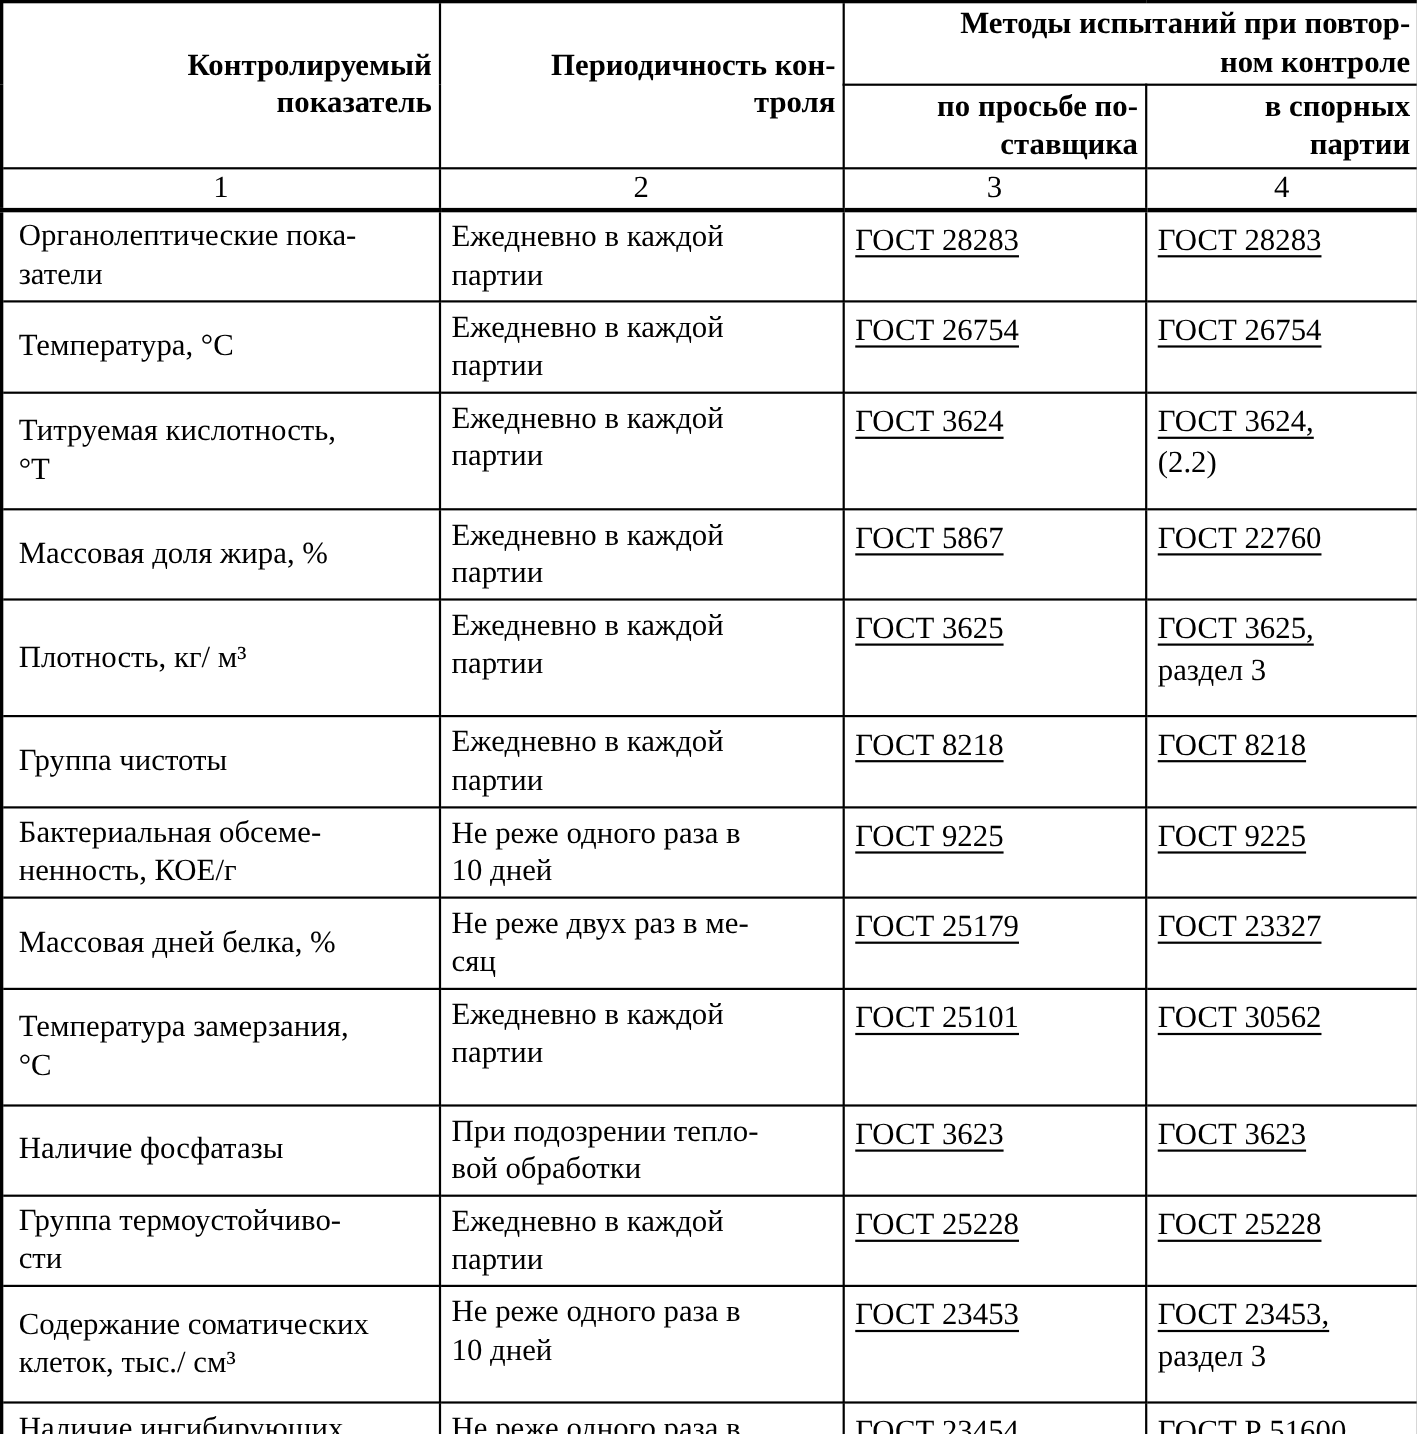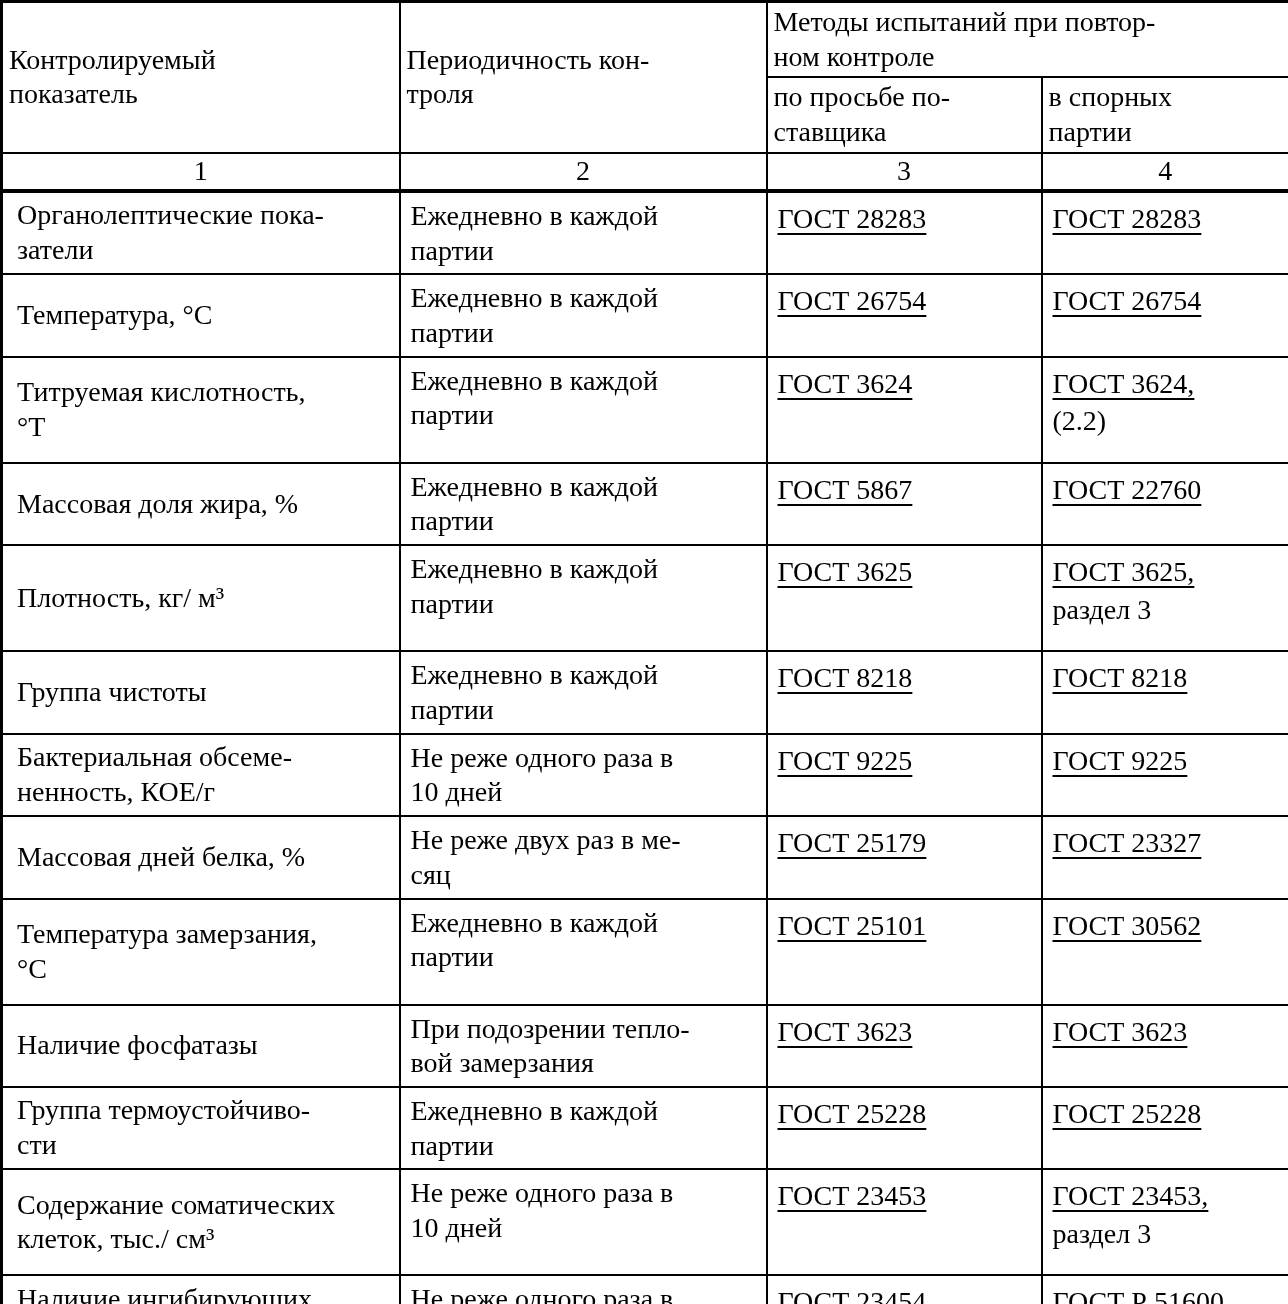--- a/index.html
+++ b/index.html
@@ -20,22 +20,22 @@
     line-height: 1.24;
     color: #000000;
     border: 3px solid #000000;
   }
   table.gost-table th,
   table.gost-table td {
     border: 2px solid #000000;
     box-sizing: border-box;
   }
   table.gost-table th {
-    font-weight: normal;
-    text-align: left;
+    font-weight: bold;
+    text-align: right;
     vertical-align: middle;
     white-space: pre-line;
     padding: 2px 6px;
   }
   thead tr.hdr-top th.group { height: 74px; }
   thead tr.hdr-sub th { height: 72px; }
   tr.num-row td {
     text-align: center;
     height: 38px;
     padding: 0;
@@ -169,21 +169,21 @@
           <td class="col-name">Температура замерзания,
 °С</td>
           <td class="col-period">Ежедневно в каждой
 партии</td>
           <td class="gost"><span class="u">ГОСТ 25101</span></td>
           <td class="gost"><span class="u">ГОСТ 30562</span></td>
         </tr>
         <tr>
           <td class="col-name">Наличие фосфатазы</td>
           <td class="col-period">При подозрении тепло-
-вой замерзания</td>
+вой обработки</td>
           <td class="gost"><span class="u">ГОСТ 3623</span></td>
           <td class="gost"><span class="u">ГОСТ 3623</span></td>
         </tr>
         <tr>
           <td class="col-name">Группа термоустойчиво-
 сти</td>
           <td class="col-period">Ежедневно в каждой
 партии</td>
           <td class="gost"><span class="u">ГОСТ 25228</span></td>
           <td class="gost"><span class="u">ГОСТ 25228</span></td>

